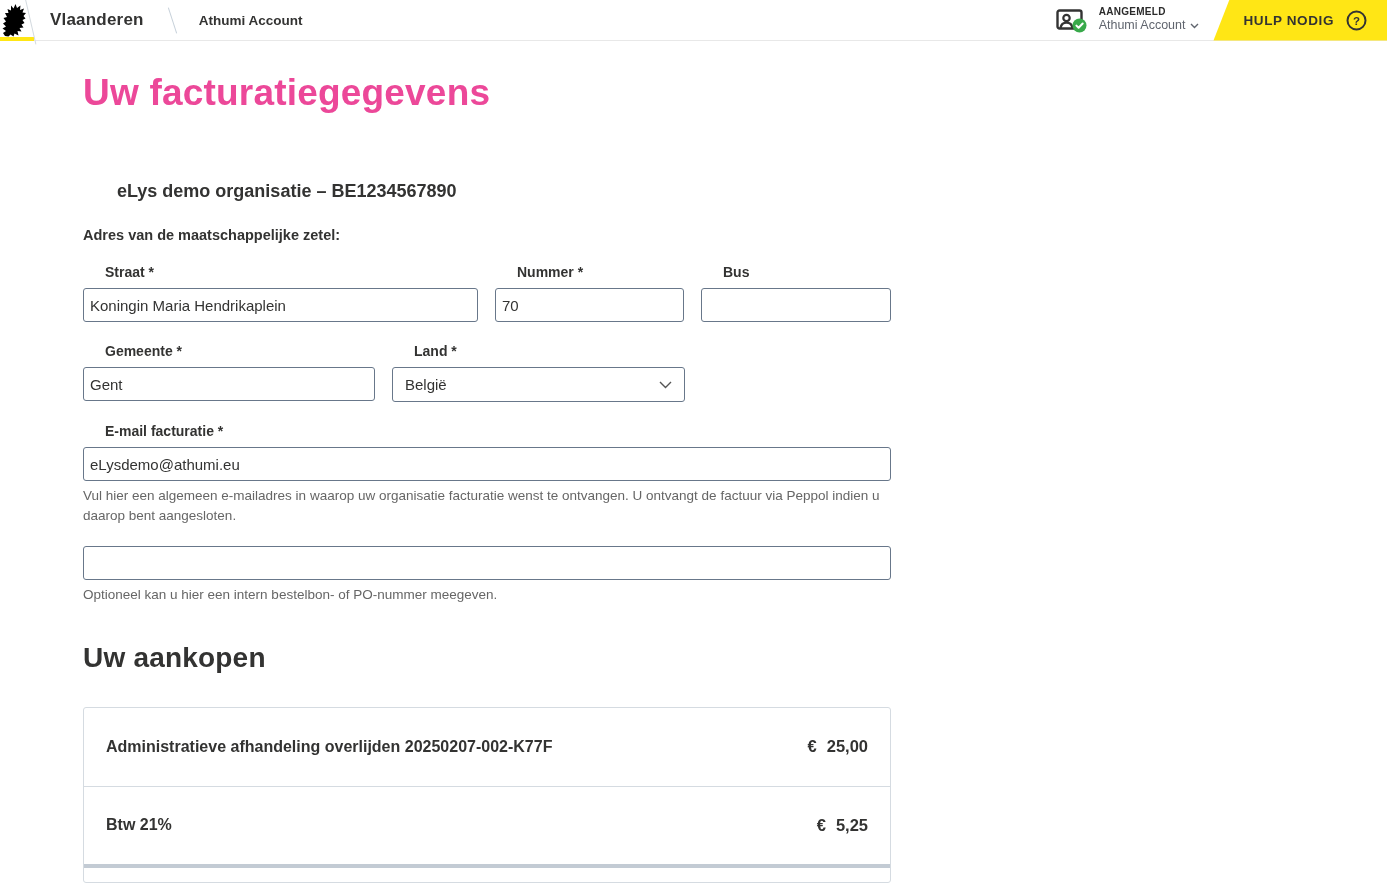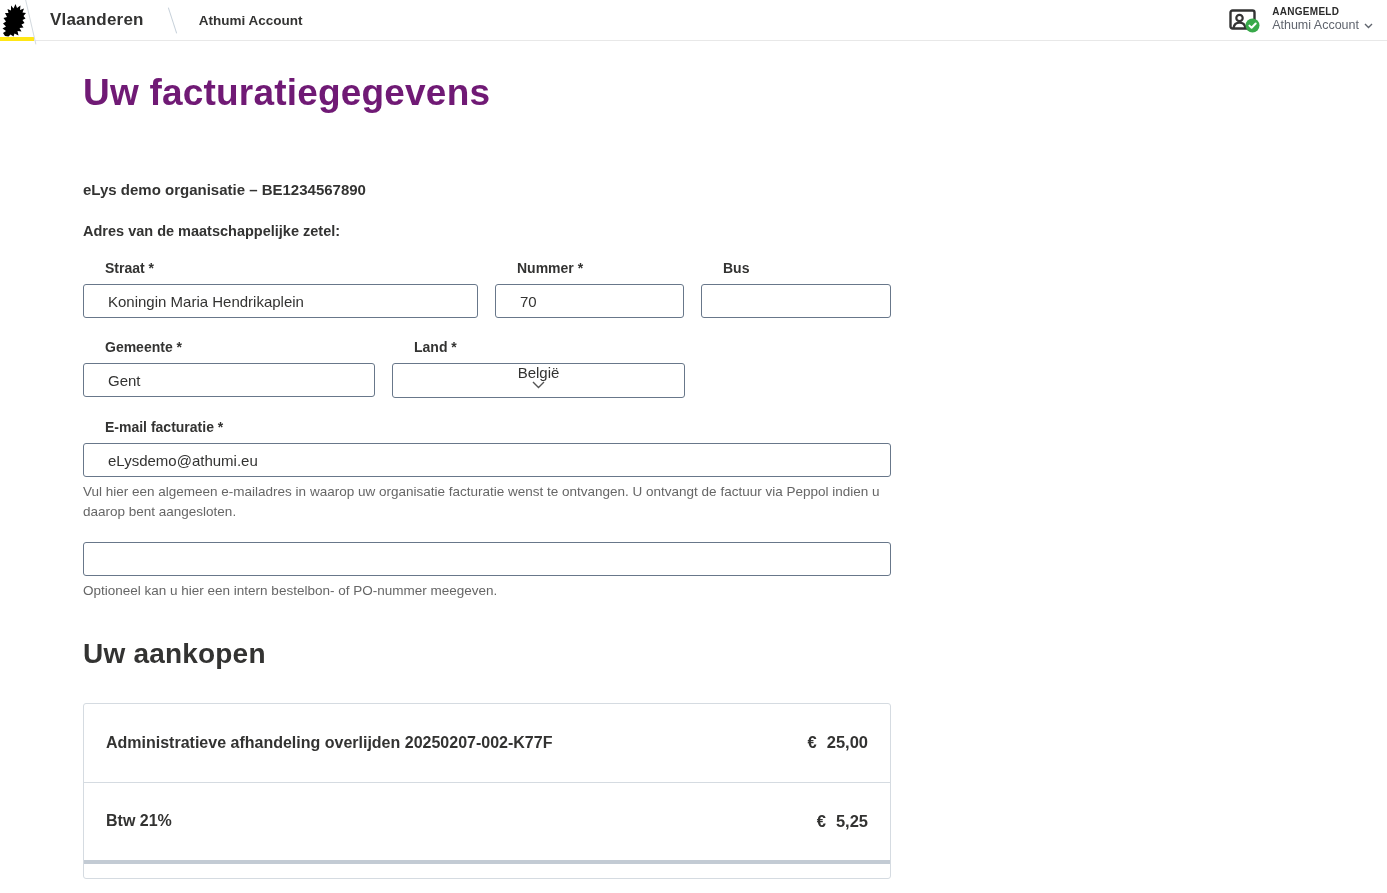--- a/index.html
+++ b/index.html
@@ -41,37 +41,37 @@
     height: 41px; background: #FFE615;
     display: flex; align-items: center; gap: 12px;
     padding: 0 20px 0 30px; min-width: 169px;
     clip-path: polygon(16px 0, 100% 0, 100% 100%, 0 100%);
     cursor: pointer;
   }
   .help-label { font-size: 13.5px; font-weight: 700; letter-spacing: 0.6px; color: #333332; white-space: nowrap; }
 
   
   .content { padding-left: 83px; width: 891px; }
-  h1.page-title { margin-top: 31px; font-size: 37px; font-weight: 700; letter-spacing: 0.2px; color: #701a75; }
-  .org-line { margin-top: 67px; font-size: 15px; font-weight: 700; }
+  h1.page-title { margin-top: 31px; font-size: 37px; font-weight: 700; letter-spacing: 0.2px; color: #ec4899; }
+  .org-line { margin-top: 67px; font-size: 18px; font-weight: 700; margin-left: 34px; }
   .address-heading { margin-top: 25px; font-size: 14.5px; font-weight: 700; }
 
   .form-area { width: 808px; }
   .form-row { display: flex; gap: 17px; margin-top: 21px; }
   .field { display: flex; flex-direction: column; }
   .field-label { font-size: 14px; font-weight: 700; color: #333332; margin-bottom: 8px; margin-left: 22px; }
   .text-input {
     height: 34px; border: 1px solid #68778a; border-radius: 3px;
-    padding: 0 24px; font-size: 15px; color: #333332; background: #fff;
+    padding: 0 6px; font-size: 15px; color: #333332; background: #fff;
     font-family: "Liberation Sans", "DejaVu Sans", sans-serif; outline: none;
   }
   .select-box {
     height: 35px; border: 1px solid #68778a; border-radius: 3px;
-    background: #fff; display: flex; align-items: center; 
-    padding: 0 12px; font-size: 15px; color: #333332; cursor: pointer; flex-direction: column;
+    background: #fff; display: flex; align-items: center; justify-content: space-between;
+    padding: 0 12px; font-size: 15px; color: #333332; cursor: pointer;
   }
   .w-straat   { width: 395px; }
   .w-nummer   { width: 189px; }
   .w-bus      { width: 190px; }
   .w-postcode { width: 189px; }
   .w-gemeente { width: 292px; }
   .w-land     { width: 293px; }
   .w-full     { width: 808px; }
 
   .helper-text { margin-top: 5px; font-size: 13.5px; color: #666; line-height: 1.45; width: 808px; }
@@ -128,20 +128,27 @@
       <span class="account-status">AANGEMELD</span>
       <span class="account-name">
         <span>Athumi Account</span>
         <svg class="chev" width="9" height="6" viewBox="0 0 9 6">
             <path d="M1,1 L4.5,4.5 L8,1" fill="none" stroke="#60656e" stroke-width="1.4"></path>
           </svg>
       </span>
     </span>
   </div>
 
+  <div class="help-block">
+    <span class="help-label">HULP NODIG</span>
+    <svg width="21" height="21" viewBox="0 0 21 21">
+      <circle cx="10.5" cy="10.5" r="9" fill="none" stroke="#333" stroke-width="2"></circle>
+      <text x="10.5" y="14.7" text-anchor="middle" font-size="11.5" font-weight="bold" fill="#333" font-family="Liberation Sans, sans-serif">?</text>
+    </svg>
+  </div>
 </header>
 
 <main class="content">
   <h1 class="page-title">Uw facturatiegegevens</h1>
 
   <p class="org-line">eLys demo organisatie – BE1234567890</p>
   <p class="address-heading">Adres van de maatschappelijke zetel:</p>
 
   <div class="form-area">
 

